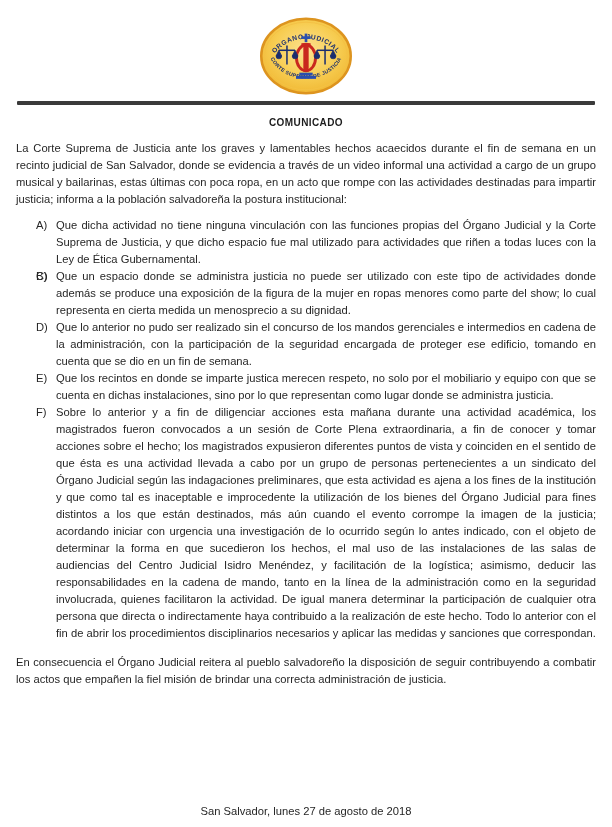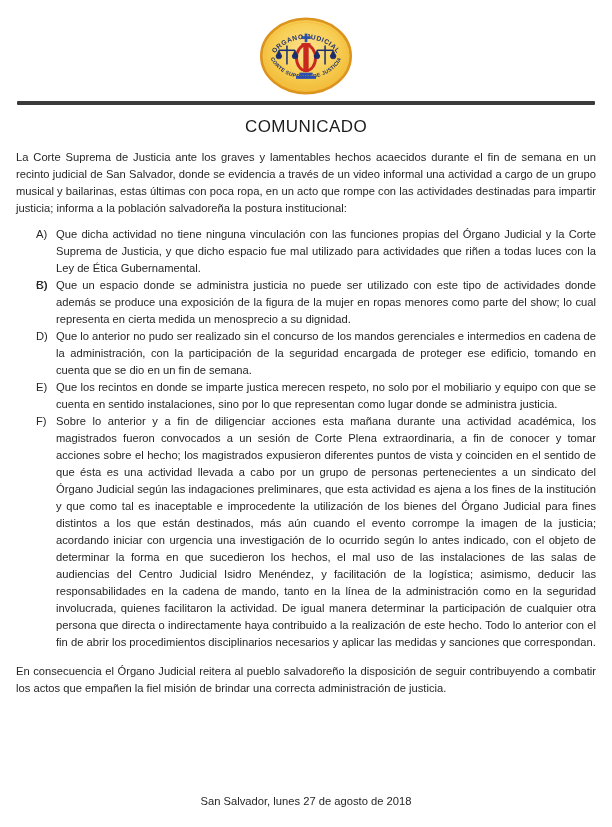--- a/index.html
+++ b/index.html
@@ -7,35 +7,35 @@
     width:612px; height:827px; box-sizing:border-box;
     background:#ffffff; color:#222222;
     font-family:"Liberation Sans", sans-serif;
     display:flex; flex-direction:column;
     padding-top:16px; overflow:hidden;
     margin:0 auto; position:relative;
   }
   .logo-wrap { text-align:center; line-height:0; }
   .rule { height:4px; background:#3a3a3a; margin:5px 17px 0 17px; border-radius:1px; }
   .doc-title {
-    text-align:center; font-size:17px; font-weight:normal;
+    text-align:center; font-size:10px; font-weight:bold;
     letter-spacing:0.4px; margin:12px 0 0 0; color:#1c1c1c;
   }
   .body-text {
     margin:12px 16px 0 16px;
     font-size:11.2px; line-height:17px;
     text-align:justify; color:#262626;
   }
   .items { margin-top:9px; }
   .item { position:relative; padding-left:40px; margin:0; }
   .item-label { position:absolute; left:20px; top:0; }
   .closing { }
   .dateline {
     margin-top:auto; text-align:center;
-    font-size:11.2px; color:#262626; padding-bottom:20px;
+    font-size:11.2px; color:#262626; padding-bottom:10px;
   }
 </style>
 </head>
 <body>
 
 <div class="page">
 
   <div class="logo-wrap">
     <svg width="96" height="80" viewBox="0 0 100 84" aria-hidden="true">
       <defs>
@@ -111,21 +111,21 @@
     <div class="item">
       <span class="item-label">C)</span>
       <span>Que un espacio donde se administra justicia no puede ser utilizado con este tipo de actividades donde además se produce una exposición de la figura de la mujer en ropas menores como parte del show; lo cual representa en cierta medida un menosprecio a su dignidad.</span>
     </div>
     <div class="item">
       <span class="item-label">D)</span>
       <span>Que lo anterior no pudo ser realizado sin el concurso de los mandos gerenciales e intermedios en cadena de la administración, con la participación de la seguridad encargada de proteger ese edificio, tomando en cuenta que se dio en un fin de semana.</span>
     </div>
     <div class="item">
       <span class="item-label">E)</span>
-      <span>Que los recintos en donde se imparte justica merecen respeto, no solo por el mobiliario y equipo con que se cuenta en sentido instalaciones, sino por lo que representan como lugar donde se administra justicia.</span>
+      <span>Que los recintos en donde se imparte justica merecen respeto, no solo por el mobiliario y equipo con que se cuenta en dichas instalaciones, sino por lo que representan como lugar donde se administra justicia.</span>
     </div>
     <div class="item">
       <span class="item-label">F)</span>
       <span>Sobre lo anterior y a fin de diligenciar acciones esta mañana durante una actividad académica, los magistrados fueron convocados a un sesión de Corte Plena extraordinaria, a fin de conocer y tomar acciones sobre el hecho; los magistrados expusieron diferentes puntos de vista y coinciden en el sentido de que ésta es una actividad llevada a cabo por un grupo de personas pertenecientes a un sindicato del Órgano Judicial según las indagaciones preliminares, que esta actividad es ajena a los fines de la institución y que como tal es inaceptable e improcedente la utilización de los bienes del Órgano Judicial para fines distintos a los que están destinados, más aún cuando el evento corrompe la imagen de la justicia; acordando iniciar con urgencia una investigación de lo ocurrido según lo antes indicado, con el objeto de determinar la forma en que sucedieron los hechos, el mal uso de las instalaciones de las salas de audiencias del Centro Judicial Isidro Menéndez, y facilitación de la logística; asimismo, deducir las responsabilidades en la cadena de mando, tanto en la línea de la administración como en la seguridad involucrada, quienes facilitaron la actividad. De igual manera determinar la participación de cualquier otra persona que directa o indirectamente haya contribuido a la realización de este hecho. Todo lo anterior con el fin de abrir los procedimientos disciplinarios necesarios y aplicar las medidas y sanciones que correspondan.</span>
     </div>
   </div>
 
   <p class="body-text closing">En consecuencia el Órgano Judicial reitera al pueblo salvadoreño la disposición de seguir contribuyendo a combatir los actos que empañen la fiel misión de brindar una correcta administración de justicia.</p>
 
   <div class="dateline">San Salvador, lunes 27 de agosto de 2018</div>

